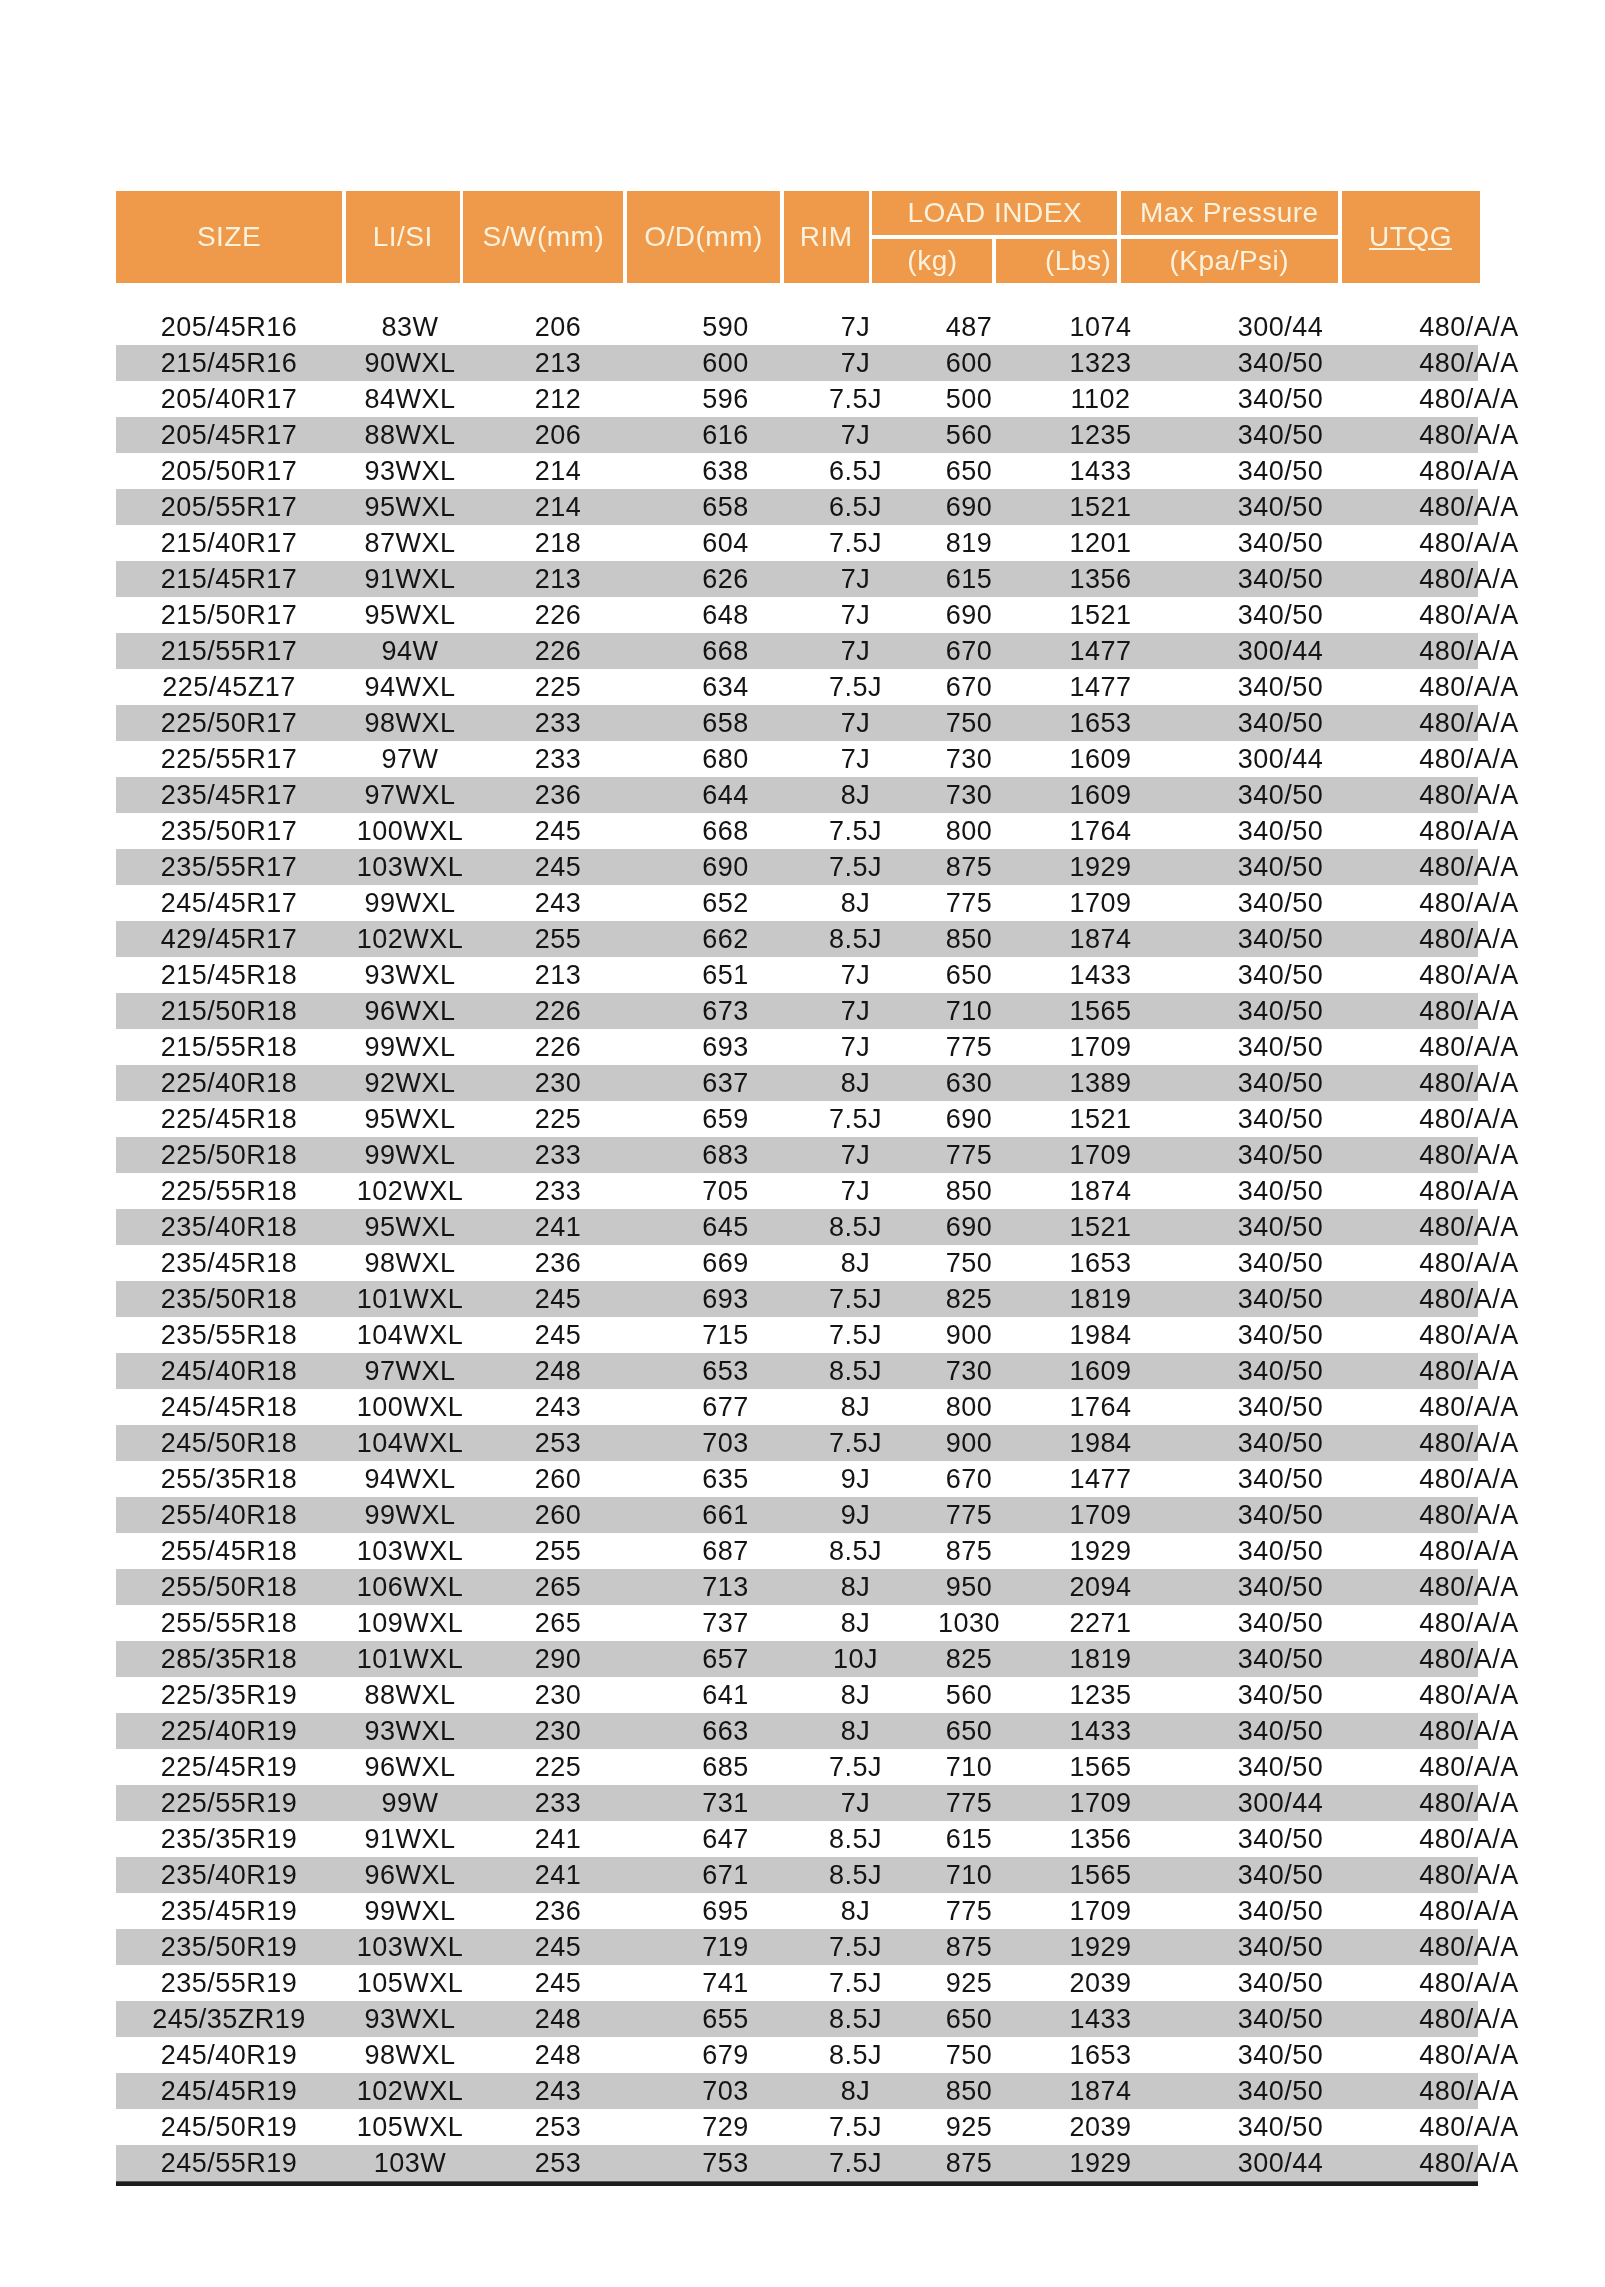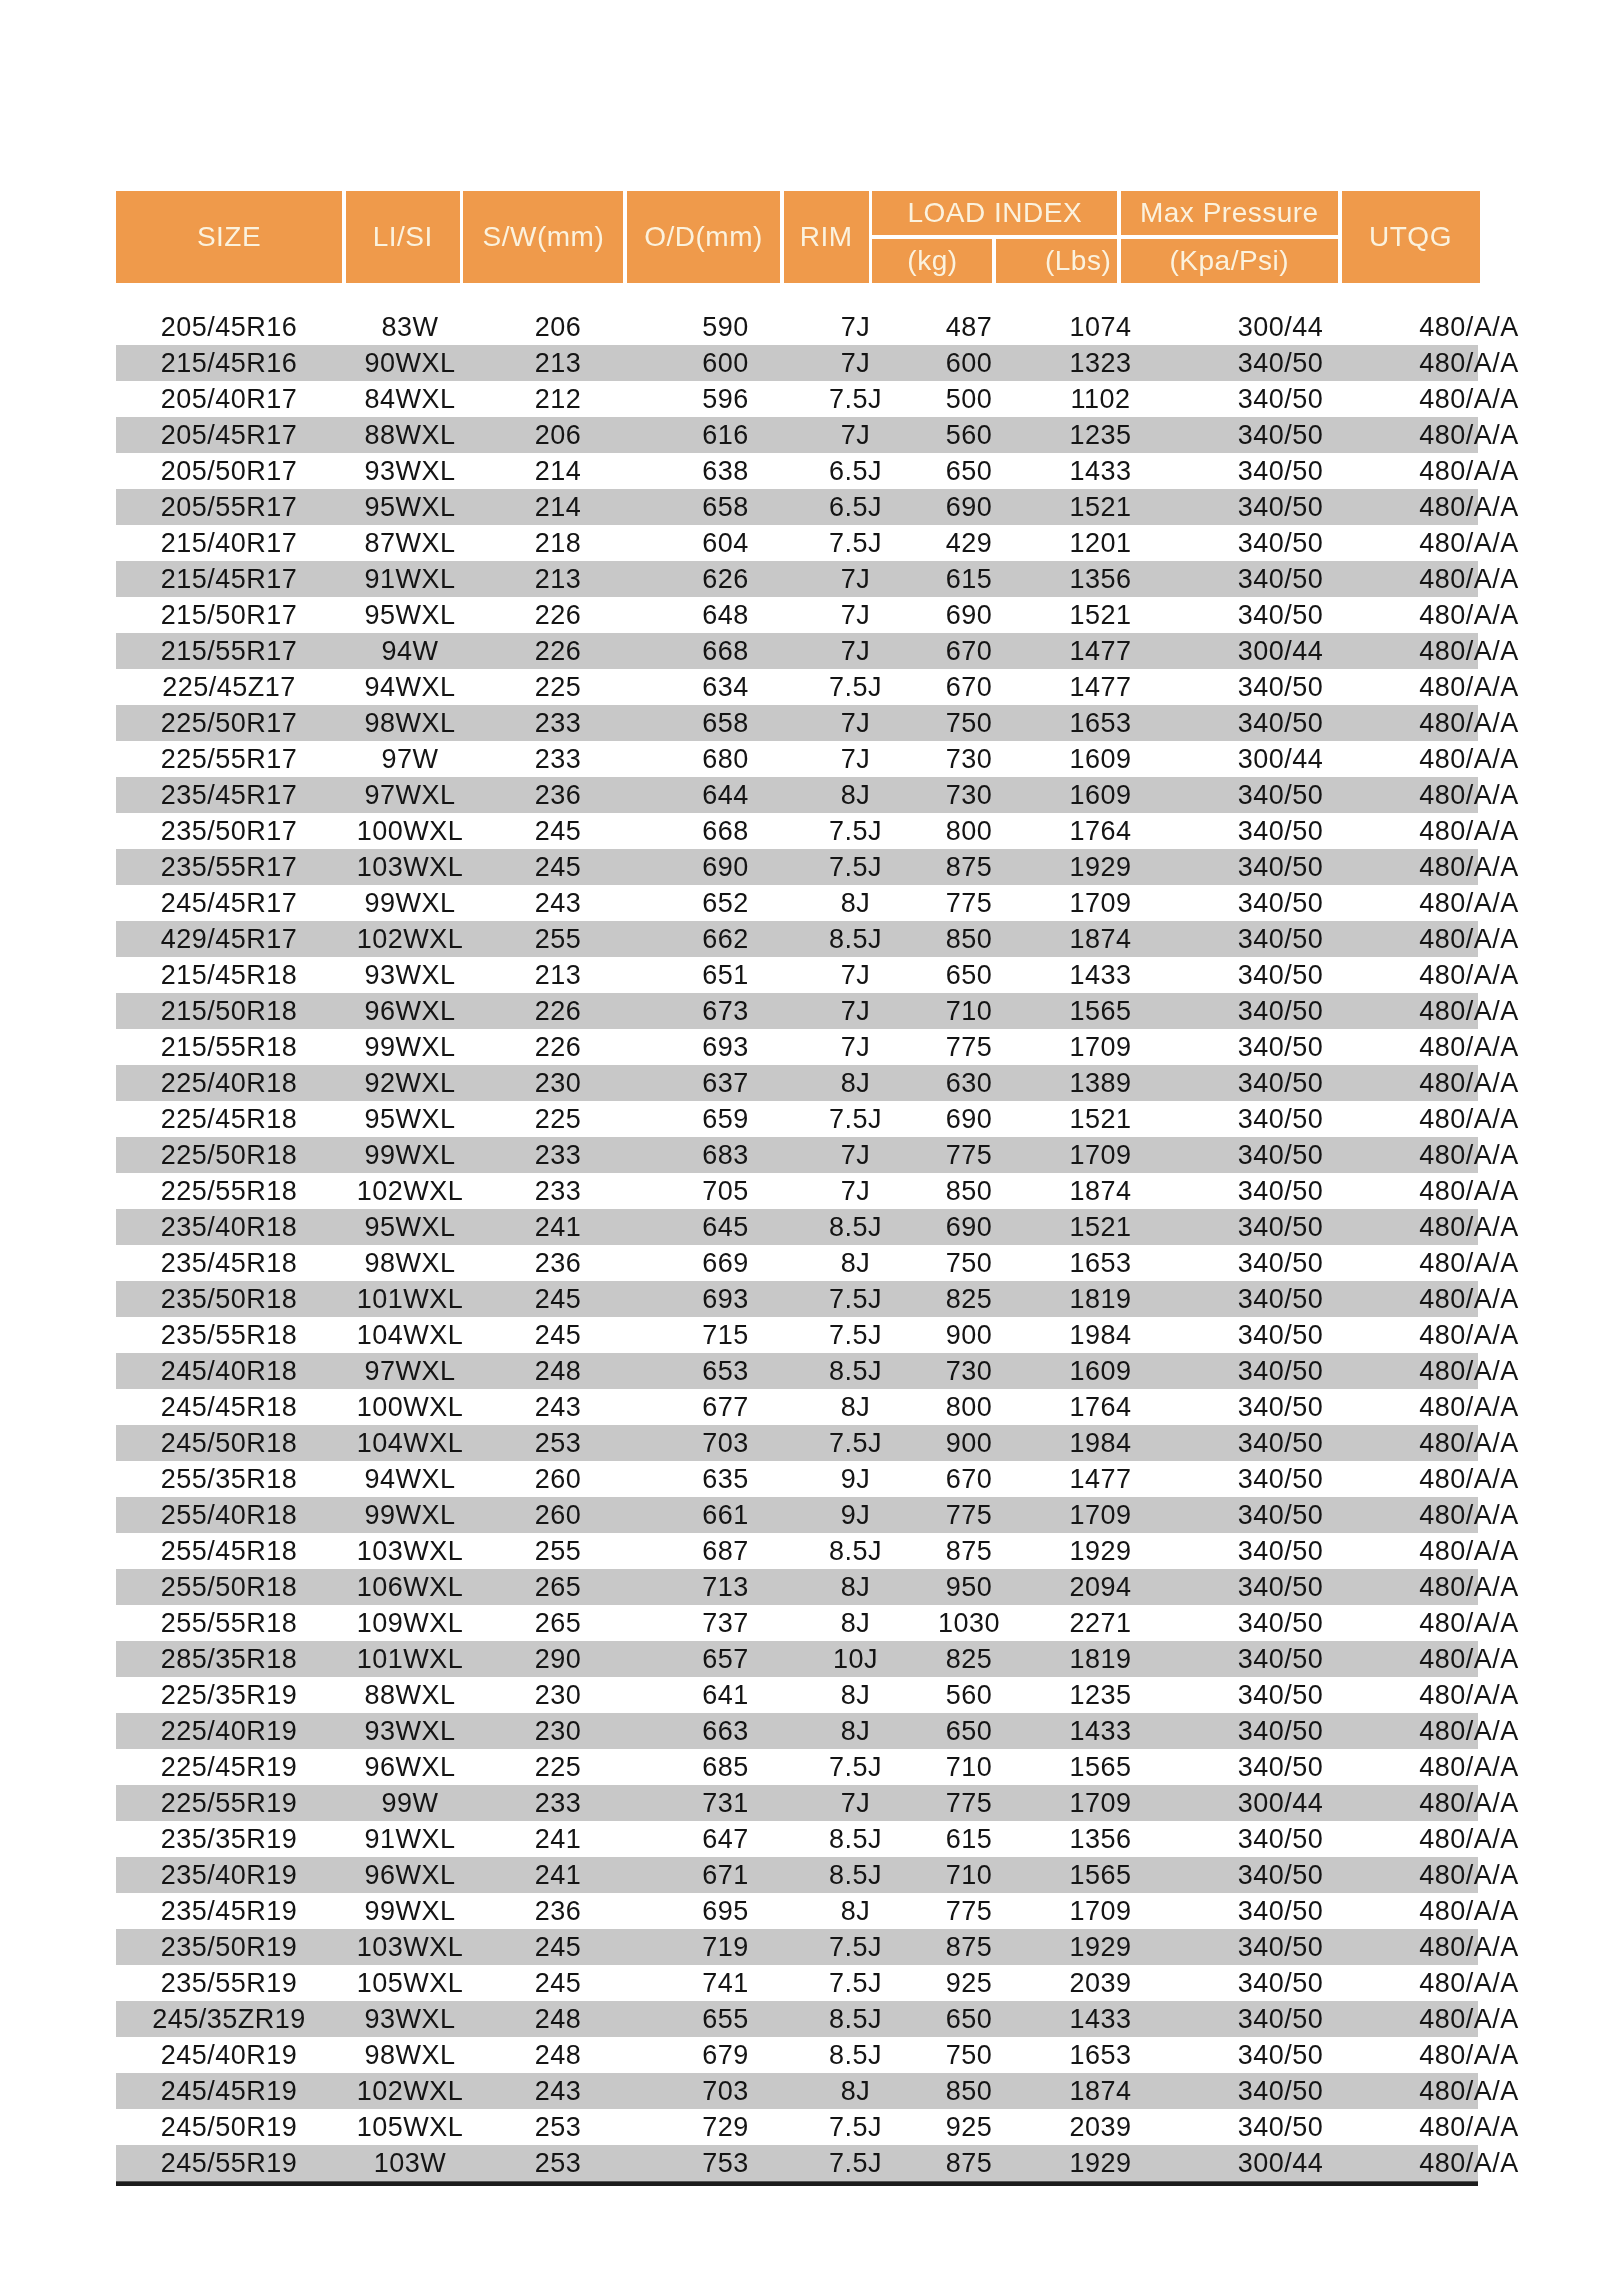--- a/index.html
+++ b/index.html
@@ -35,21 +35,21 @@
   }
   .rowspan2 { grid-row: 1 / 3; }
   .c1 { grid-column: 1; }
   .c2 { grid-column: 2; }
   .c3 { grid-column: 3; }
   .c4 { grid-column: 4; }
   .c5 { grid-column: 5; }
   .c6 { grid-column: 6; }
   .c7 { grid-column: 7; padding-left: 43px; }
   .c8 { grid-column: 8; }
-  .c9 { grid-column: 9; }
+  .c9 { grid-column: 9; text-decoration: underline; }
   .load-index { grid-column: 6 / 8; grid-row: 1; }
   .r2 { grid-row: 2; }
   .r1 { grid-row: 1; }
 
   
   .tbody {
     position: absolute;
     left: 116px;
     top: 309px;
     width: 1362px;
@@ -164,21 +164,21 @@
       <div class="cell">1521</div>
       <div class="cell">340/50</div>
       <div class="cell">480/A/A</div>
     </div>
     <div class="row">
       <div class="cell">215/40R17</div>
       <div class="cell">87WXL</div>
       <div class="cell">218</div>
       <div class="cell">604</div>
       <div class="cell">7.5J</div>
-      <div class="cell">429</div>
+      <div class="cell">819</div>
       <div class="cell">1201</div>
       <div class="cell">340/50</div>
       <div class="cell">480/A/A</div>
     </div>
     <div class="row">
       <div class="cell">215/45R17</div>
       <div class="cell">91WXL</div>
       <div class="cell">213</div>
       <div class="cell">626</div>
       <div class="cell">7J</div>

